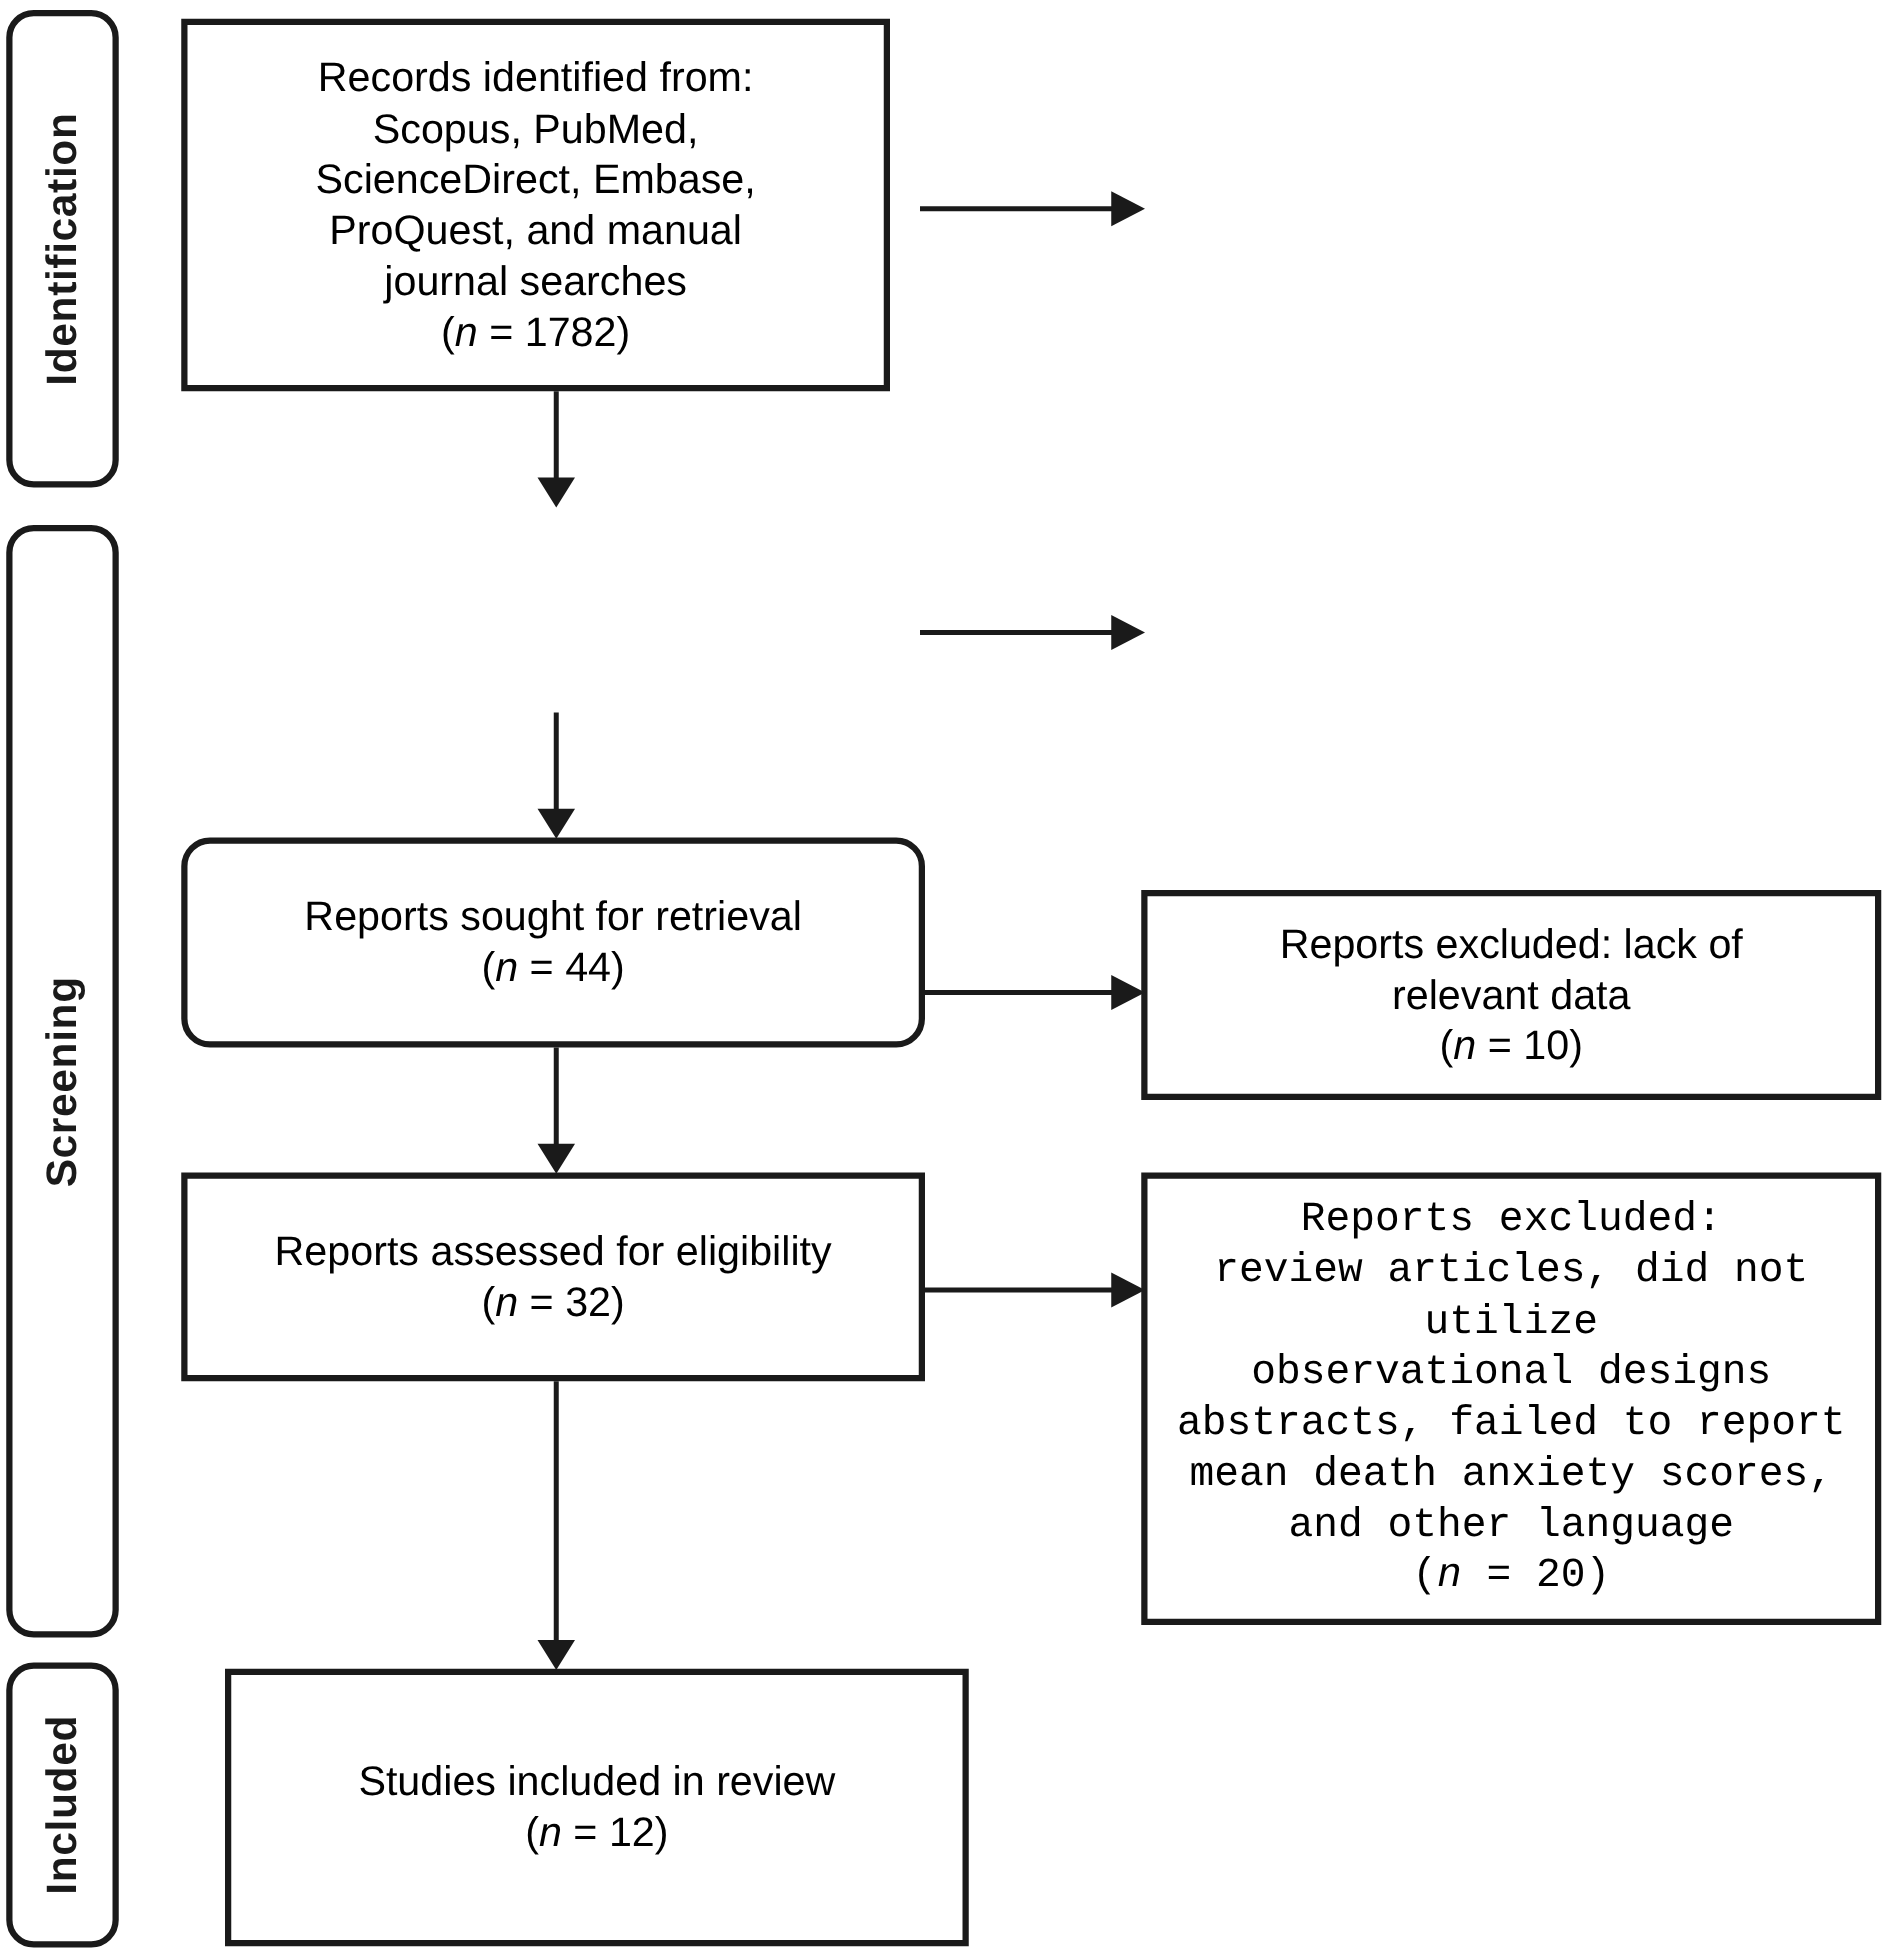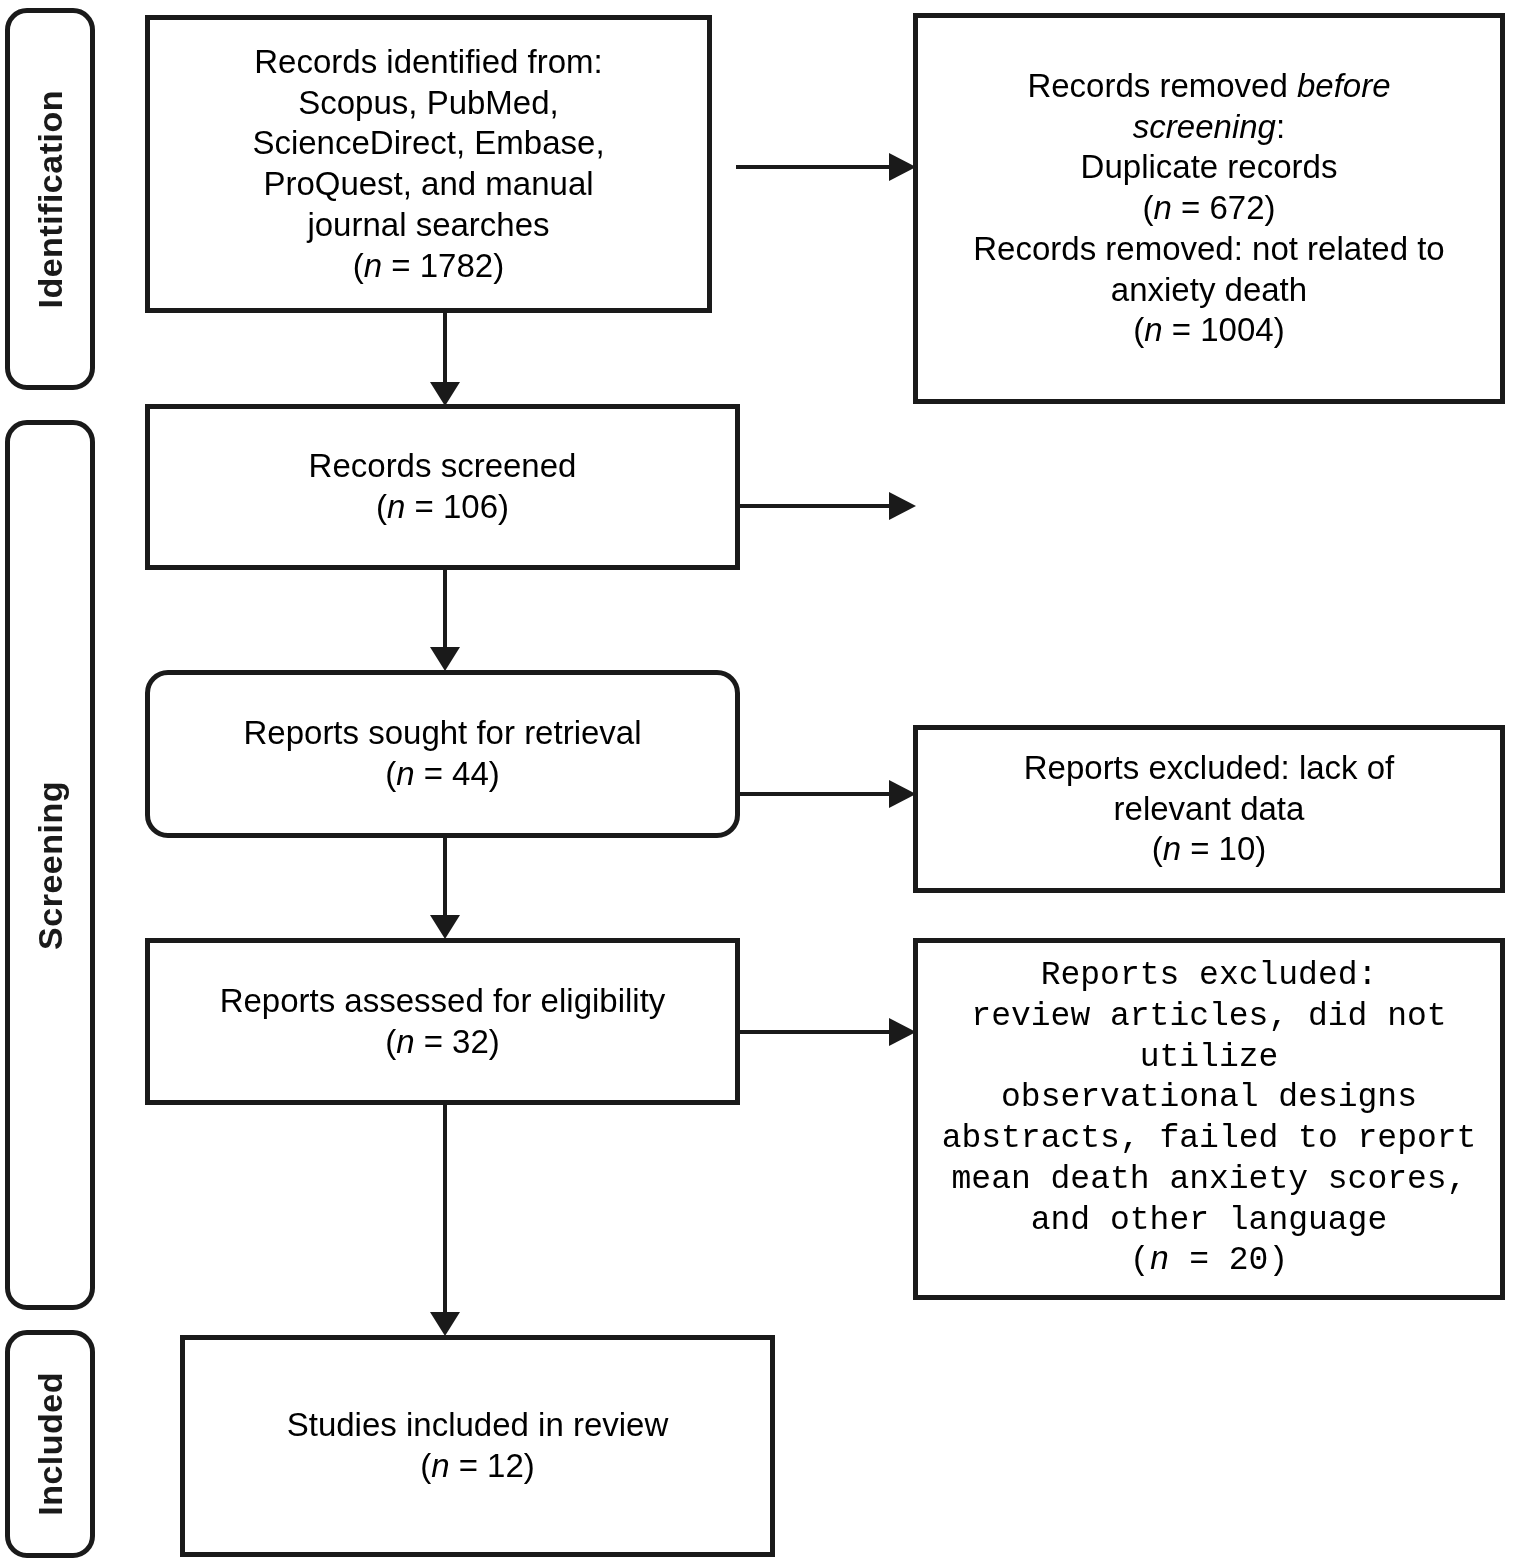--- a/index.html
+++ b/index.html
@@ -73,42 +73,36 @@
   </div>
 
   <div class="phase-tab" style="left:5px; top:1330px; width:90px; height:228px;">
     <span class="phase-label">Included</span>
   </div>
 
   <div class="flow-box" style="left:145px; top:15px; width:567px; height:298px;">
     <span class="box-text">Records identified from:<br>Scopus, PubMed,<br>ScienceDirect, Embase,<br>ProQuest, and manual<br>journal searches<br>(<i>n</i> = 1782)</span>
   </div>
 
-  <div class="flow-box" style="left:145px; top:404px; width:595px; height:166px;">
-    <span class="box-text">Records screened<br>(<i>n</i> = 106)</span>
-  </div>
 
   <div class="flow-box" style="left:145px; top:670px; width:595px; height:168px;border-radius:23px;">
     <span class="box-text">Reports sought for retrieval<br>(<i>n</i> = 44)</span>
   </div>
 
   <div class="flow-box" style="left:145px; top:938px; width:595px; height:167px;">
     <span class="box-text">Reports assessed for eligibility<br>(<i>n</i> = 32)</span>
   </div>
 
   <div class="flow-box" style="left:145px; top:1335px; width:595px; height:222px;margin-left:35px;">
     <span class="box-text">Studies included in review<br>(<i>n</i> = 12)</span>
   </div>
 
-  <div class="flow-box" style="left:913px; top:13px; width:592px; height:391px;">
-    <span class="box-text">Records removed <i>before<br>screening</i>:<br>Duplicate records<br>(<i>n</i> = 672)<br>Records removed: not related to<br>anxiety death<br>(<i>n</i> = 1004)</span>
-  </div>
 
 
-  <div class="flow-box" style="left:913px; top:712px; width:592px; height:168px;margin-top:13px;">
+  <div class="flow-box" style="left:913px; top:712px; width:592px; height:168px;">
     <span class="box-text">Reports excluded: lack of<br>relevant data<br>(<i>n</i> = 10)</span>
   </div>
 
   <div class="flow-box" style="left:913px; top:938px; width:592px; height:362px;font-family:Liberation Mono, monospace;">
     <span class="box-text">Reports excluded:<br>review articles, did not utilize<br>observational designs<br>abstracts, failed to report<br>mean death anxiety scores,<br>and other language<br>(<i>n</i> = 20)</span>
   </div>
 
   <div class="conn" style="left:425px; top:313px; width:40px; height:95px;">
     <svg width="40" height="95" viewBox="0 0 40 95">
       <line x1="20" y1="0" x2="20" y2="72" stroke="#1a1a1a" stroke-width="4"></line>

